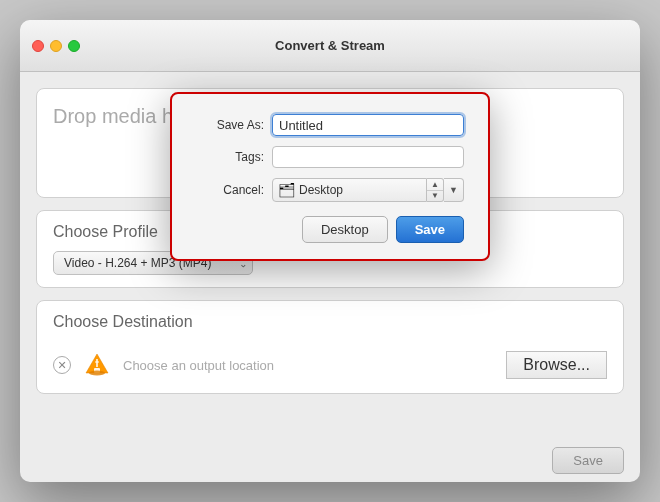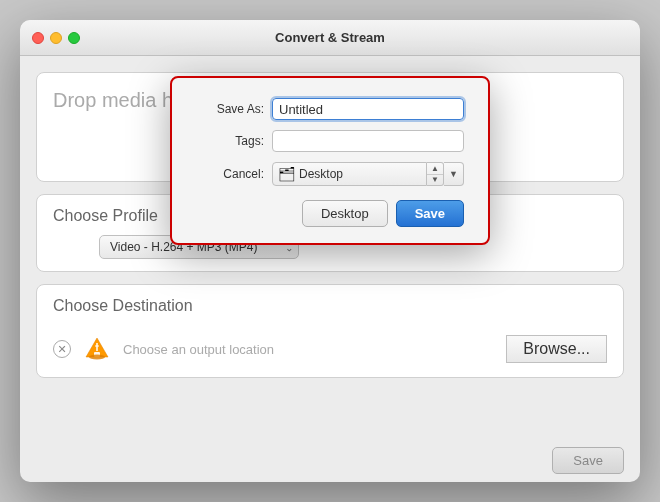--- a/index.html
+++ b/index.html
@@ -22,21 +22,21 @@
       background: #ececec;
       border-radius: 10px;
       box-shadow: 0 20px 60px rgba(0,0,0,0.4);
       display: flex;
       flex-direction: column;
       overflow: hidden;
       position: relative;
     }
 
     .titlebar {
-      height: 36px;
+      height: 52px;
       background: linear-gradient(to bottom, #f5f5f5, #e0e0e0);
       border-bottom: 1px solid #c0c0c0;
       border-radius: 10px 10px 0 0;
       display: flex;
       align-items: center;
       justify-content: center;
       position: relative;
       flex-shrink: 0;
     }
 
@@ -141,21 +141,20 @@
       appearance: none;
       -webkit-appearance: none;
       min-width: 200px;
       cursor: pointer;
       position: relative;
     }
 
     .select-wrapper {
       position: relative;
       display: inline-block;
-      margin-left: 46px;
     }
 
     .select-wrapper::after {
       content: "⌃";
       position: absolute;
       right: 6px;
       top: 50%;
       transform: translateY(-50%) rotate(180deg);
       font-size: 10px;
       color: #666;

